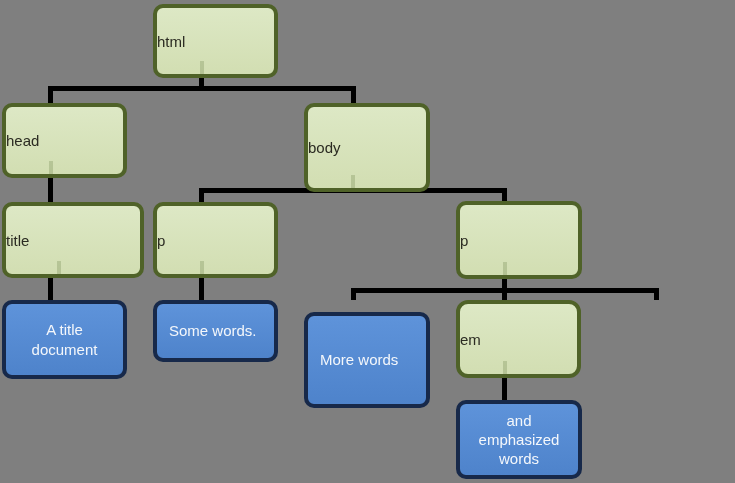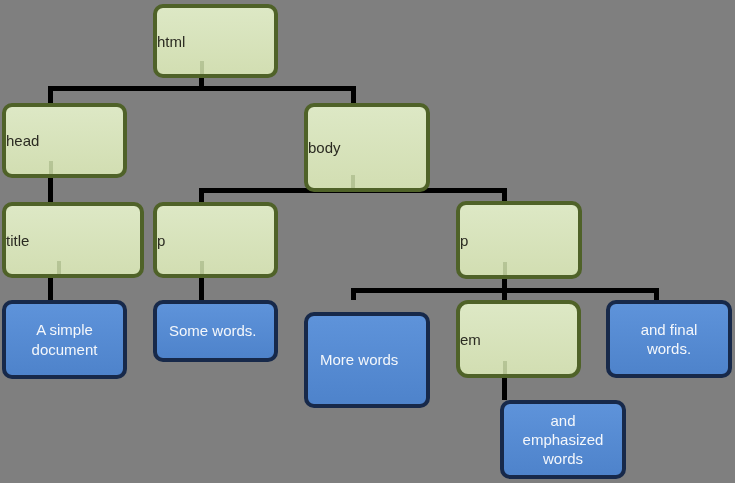--- a/index.html
+++ b/index.html
@@ -99,37 +99,34 @@
     <span class="lbl">p</span>
     <span class="tick"></span>
   </div>
 
   <div class="node element" style="left:456px; top:201px; width:126px; height:78px;">
     <span class="lbl">p</span>
     <span class="tick"></span>
   </div>
 
   <div class="node textnode" style="left:2px;   top:300px; width:125px; height:79px;">
-    <span class="lbl">A simple document</span>
+    <span class="lbl">A title document</span>
   </div>
 
   <div class="node textnode" style="left:153px; top:300px; width:125px; height:62px;">
     <span class="lbl">Some words.</span>
   </div>
 
   <div class="node textnode" style="left:304px; top:312px; width:126px; height:96px;">
     <span class="lbl">More words</span>
   </div>
 
   <div class="node element" style="left:456px; top:300px; width:125px; height:78px;border-radius:12px;">
     <span class="lbl">em</span>
     <span class="tick"></span>
   </div>
 
-  <div class="node textnode" style="left:606px; top:300px; width:126px; height:78px;">
-    <span class="lbl">and final words.</span>
-  </div>
 
-  <div class="node textnode" style="left:456px; top:400px; width:126px; height:79px;margin-left:44px;">
+  <div class="node textnode" style="left:456px; top:400px; width:126px; height:79px;">
     <span class="lbl">and emphasized words</span>
   </div>
 
 </div>
 
 </body></html>

